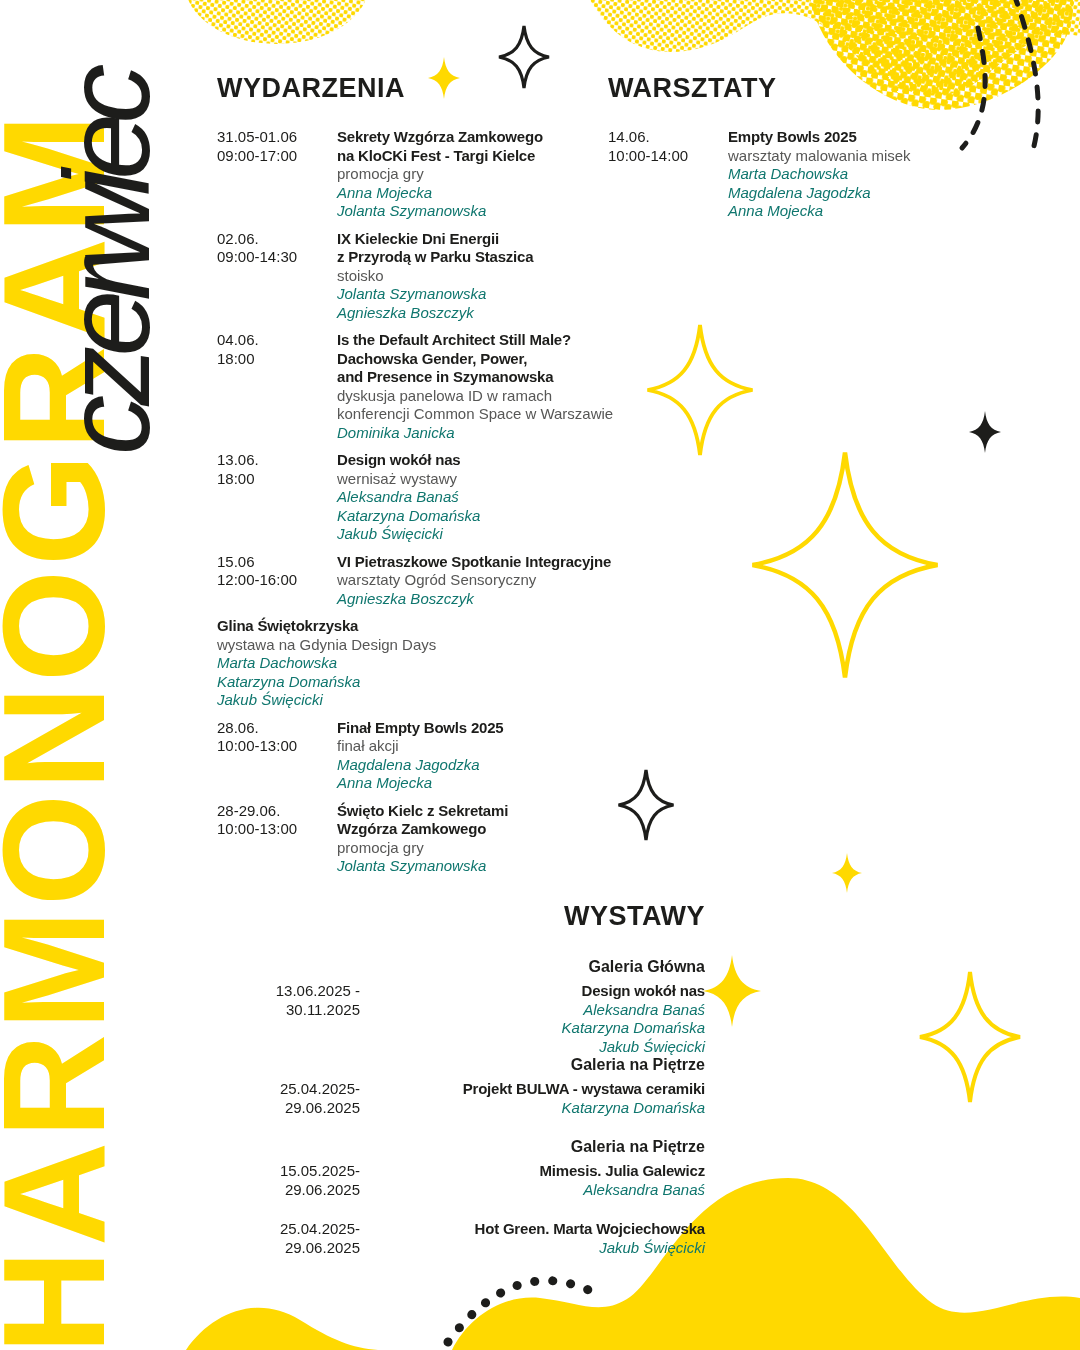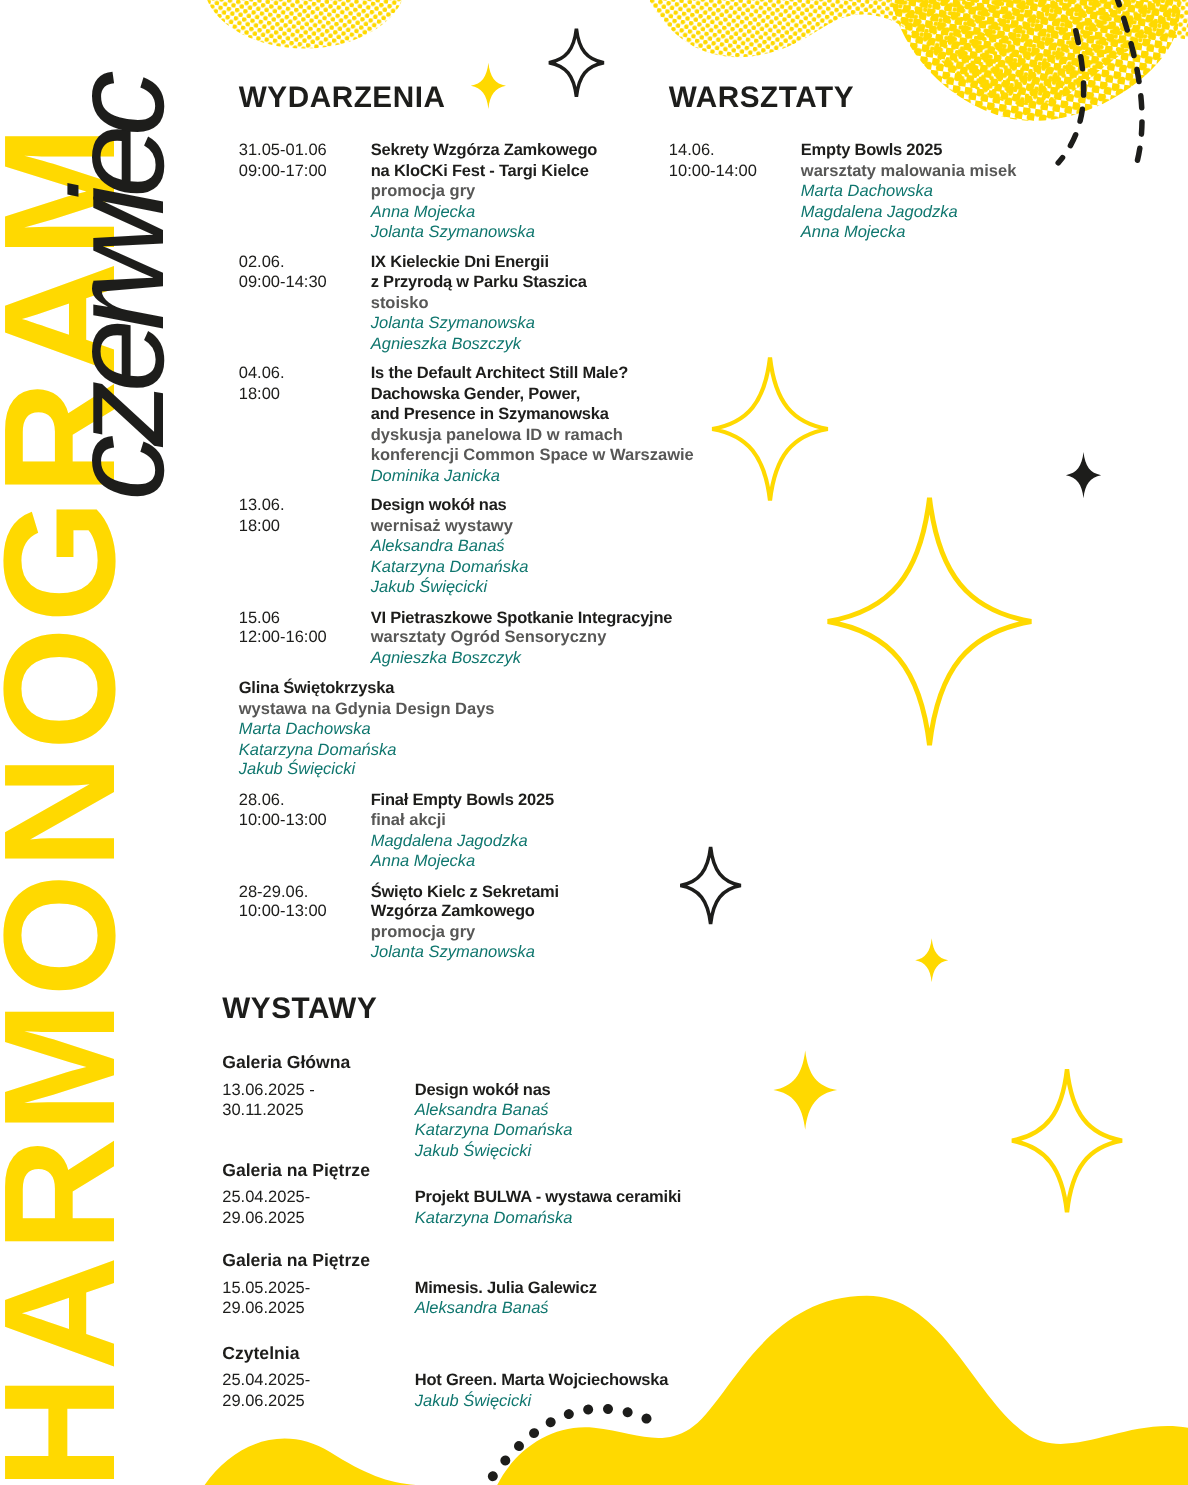--- a/index.html
+++ b/index.html
@@ -15,33 +15,33 @@
     font-size:144px;font-weight:800;letter-spacing:4px;color:#FFD900;
   }
   .v-month{
     left:47px;top:455px;z-index:2;
     font-size:120px;font-style:italic;font-weight:400;letter-spacing:-0.09em;color:#1d1d1b;
   }
   
   .col{position:absolute;z-index:3;}
   #events{left:185px;top:74px;width:405px;margin-left:32px;}
   #workshops{left:588px;top:74px;width:420px;margin-left:20px;}
-  #exhibitions{left:202px;top:902px;width:520px;}
+  #exhibitions{left:185px;top:902px;width:520px;text-align:right;}
   h2{
     margin:0 0 26px 0;font-size:27px;line-height:28px;font-weight:800;
     letter-spacing:.5px;color:#1d1d1b;
   }
   .item{display:flex;margin-bottom:9px;}
   .item .dcol{width:120px;flex:0 0 120px;}
   #exhibitions .row{display:flex;}
   #exhibitions .dcol{width:175px;flex:0 0 175px;}
   .tcol{flex:1 1 auto;}
   .dline{font-size:15px;font-weight:400;line-height:18.5px;white-space:nowrap;}
   .tline{font-size:15px;font-weight:700;line-height:18.5px;letter-spacing:-0.2px;white-space:nowrap;}
-  .xline{font-size:15px;font-weight:700;line-height:18.5px;color:#575756;white-space:nowrap;}
+  .xline{font-size:15px;font-weight:400;line-height:18.5px;color:#575756;white-space:nowrap;}
   .nline{font-size:15px;font-style:italic;line-height:18.5px;color:#0f766e;white-space:nowrap;}
   .venue{font-size:16px;font-weight:700;line-height:22px;margin-bottom:4px;}
   .group{margin-bottom:19px;}
   .group:nth-child(1){margin-bottom:-2px;}
   .group:nth-child(3){margin-bottom:21px;}
 </style>
 </head>
 <body>
 
 <div class="poster">
@@ -248,21 +248,20 @@
               <div class="dline">15.05.2025-</div>
               <div class="dline">29.06.2025</div>
             </div>
             <div class="tcol">
               <div class="tline">Mimesis. Julia Galewicz</div>
               <div class="nline">Aleksandra Banaś</div>
             </div>
           </div>
         </div>
         <div class="group">
-          <div class="venue">Czytelnia</div>
           <div class="row">
             <div class="dcol">
               <div class="dline">25.04.2025-</div>
               <div class="dline">29.06.2025</div>
             </div>
             <div class="tcol">
               <div class="tline">Hot Green. Marta Wojciechowska</div>
               <div class="nline">Jakub Święcicki</div>
             </div>
           </div>

